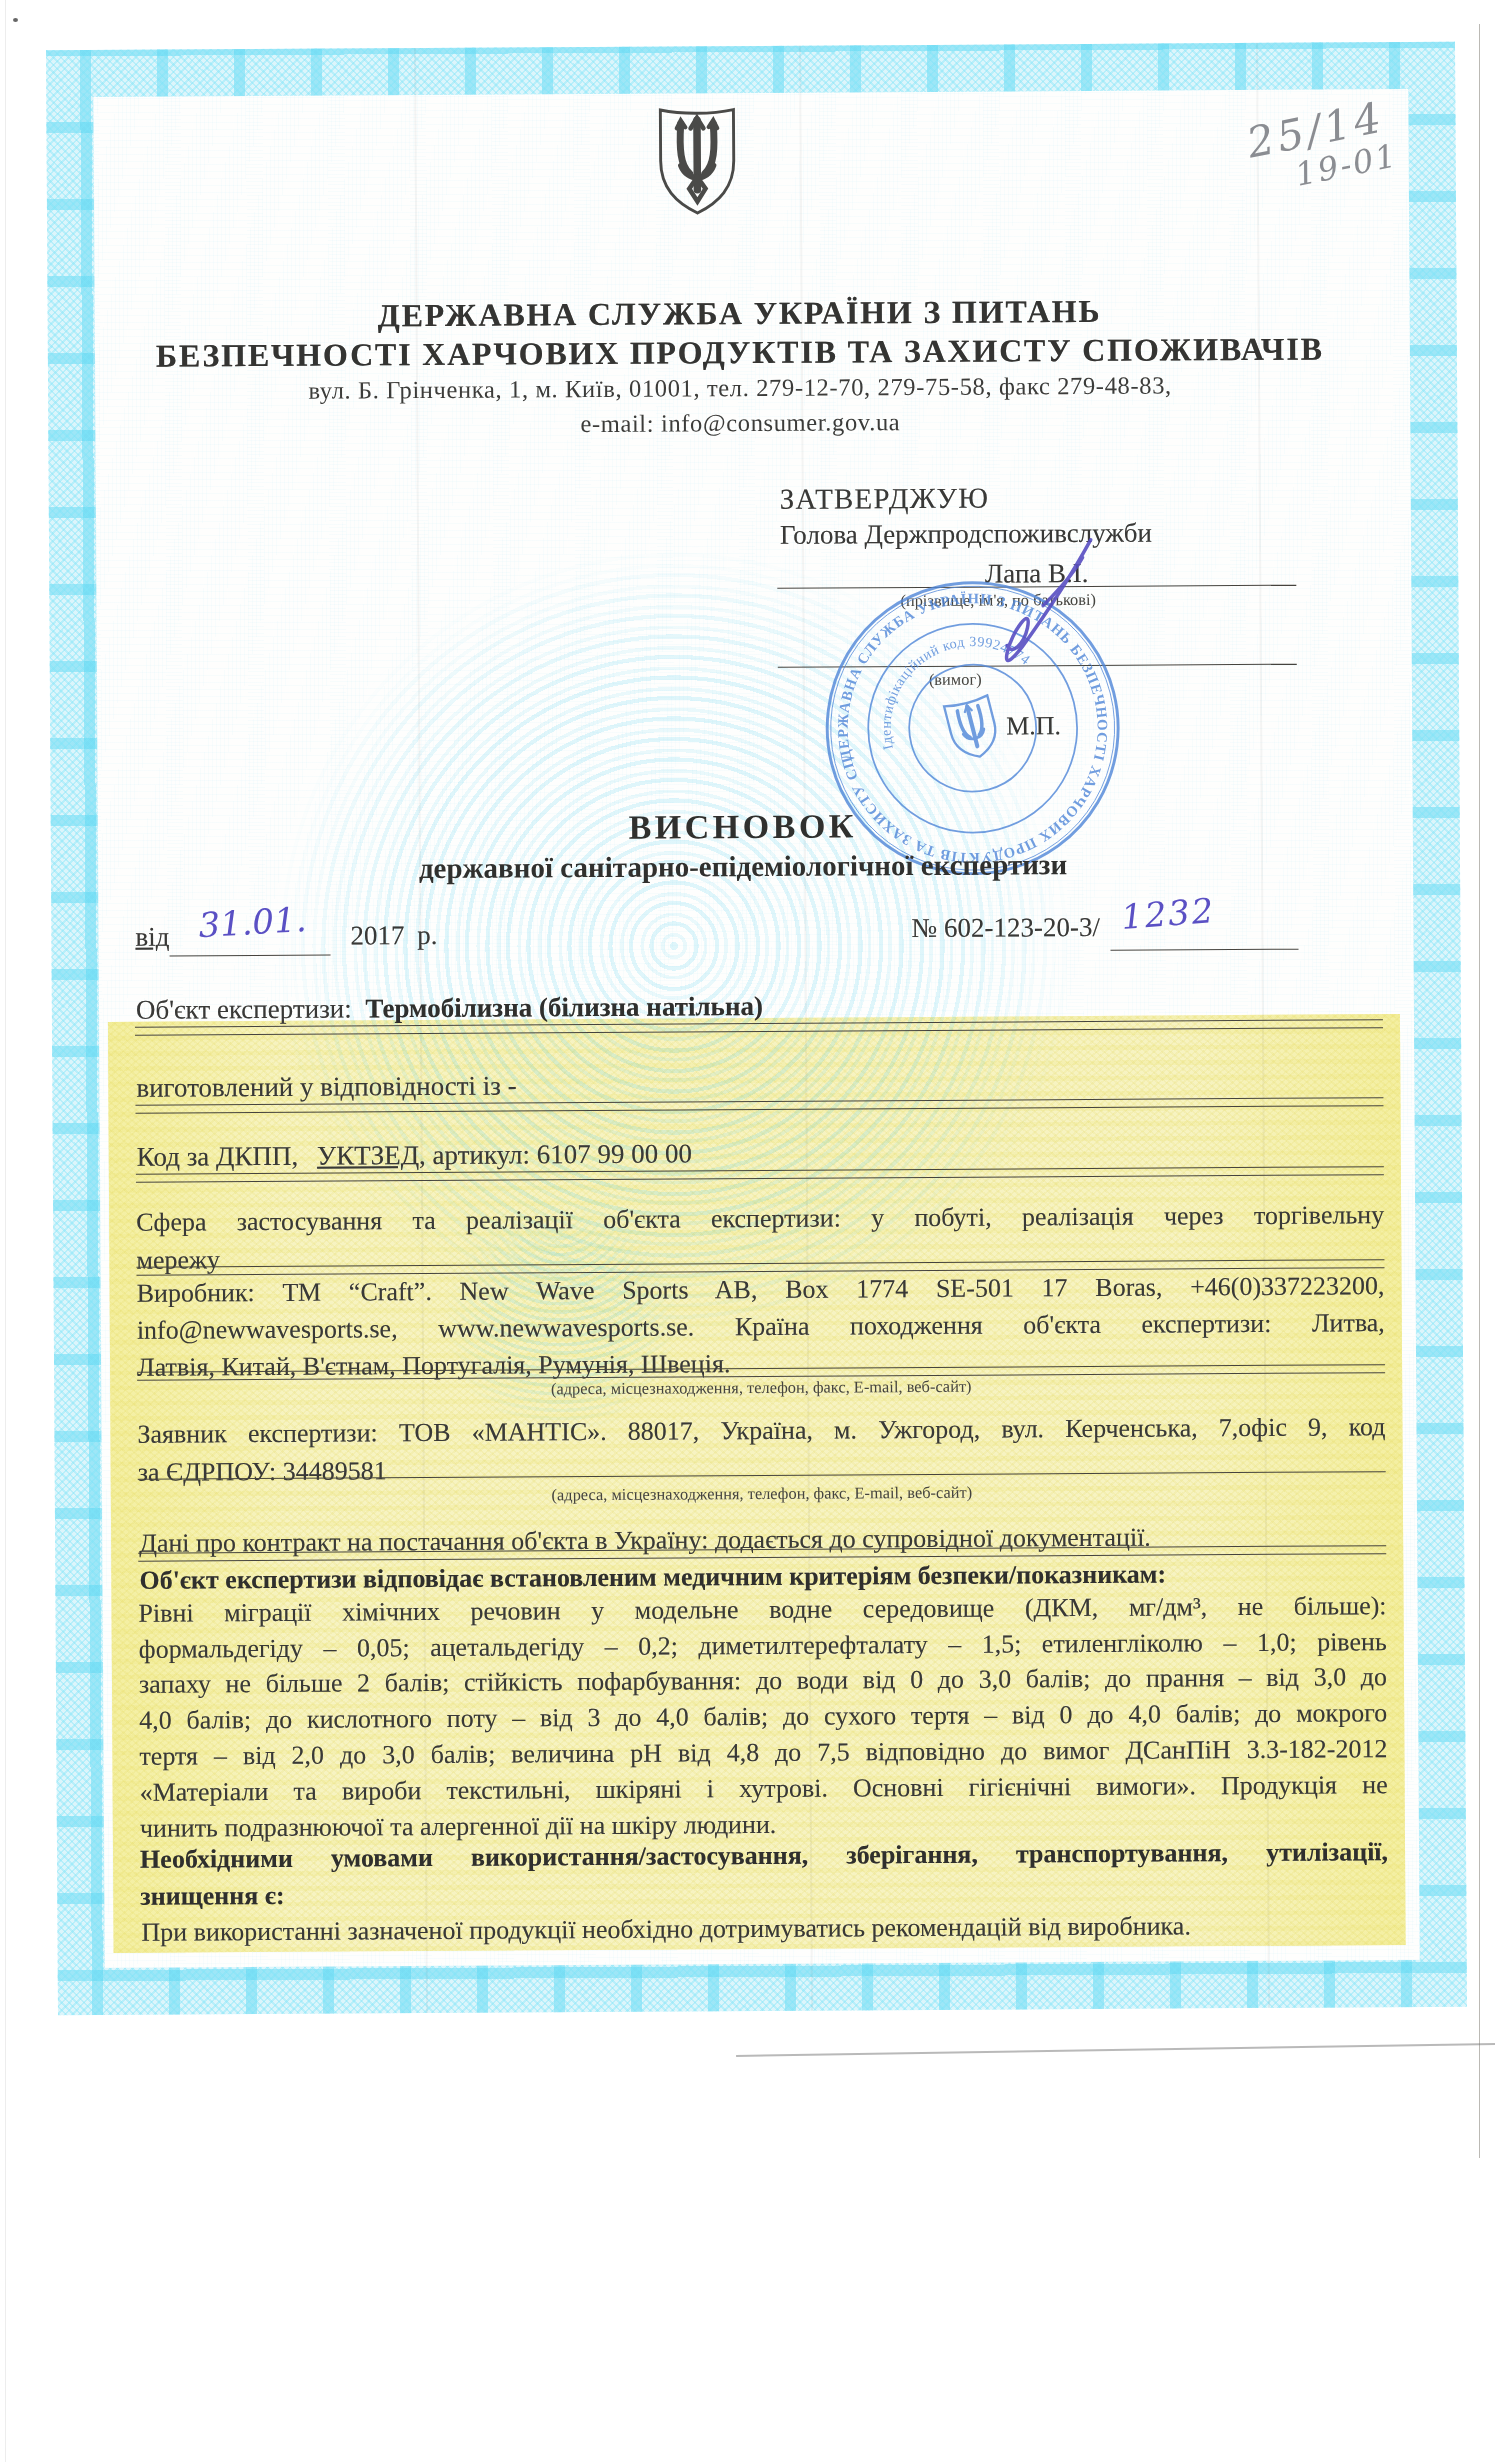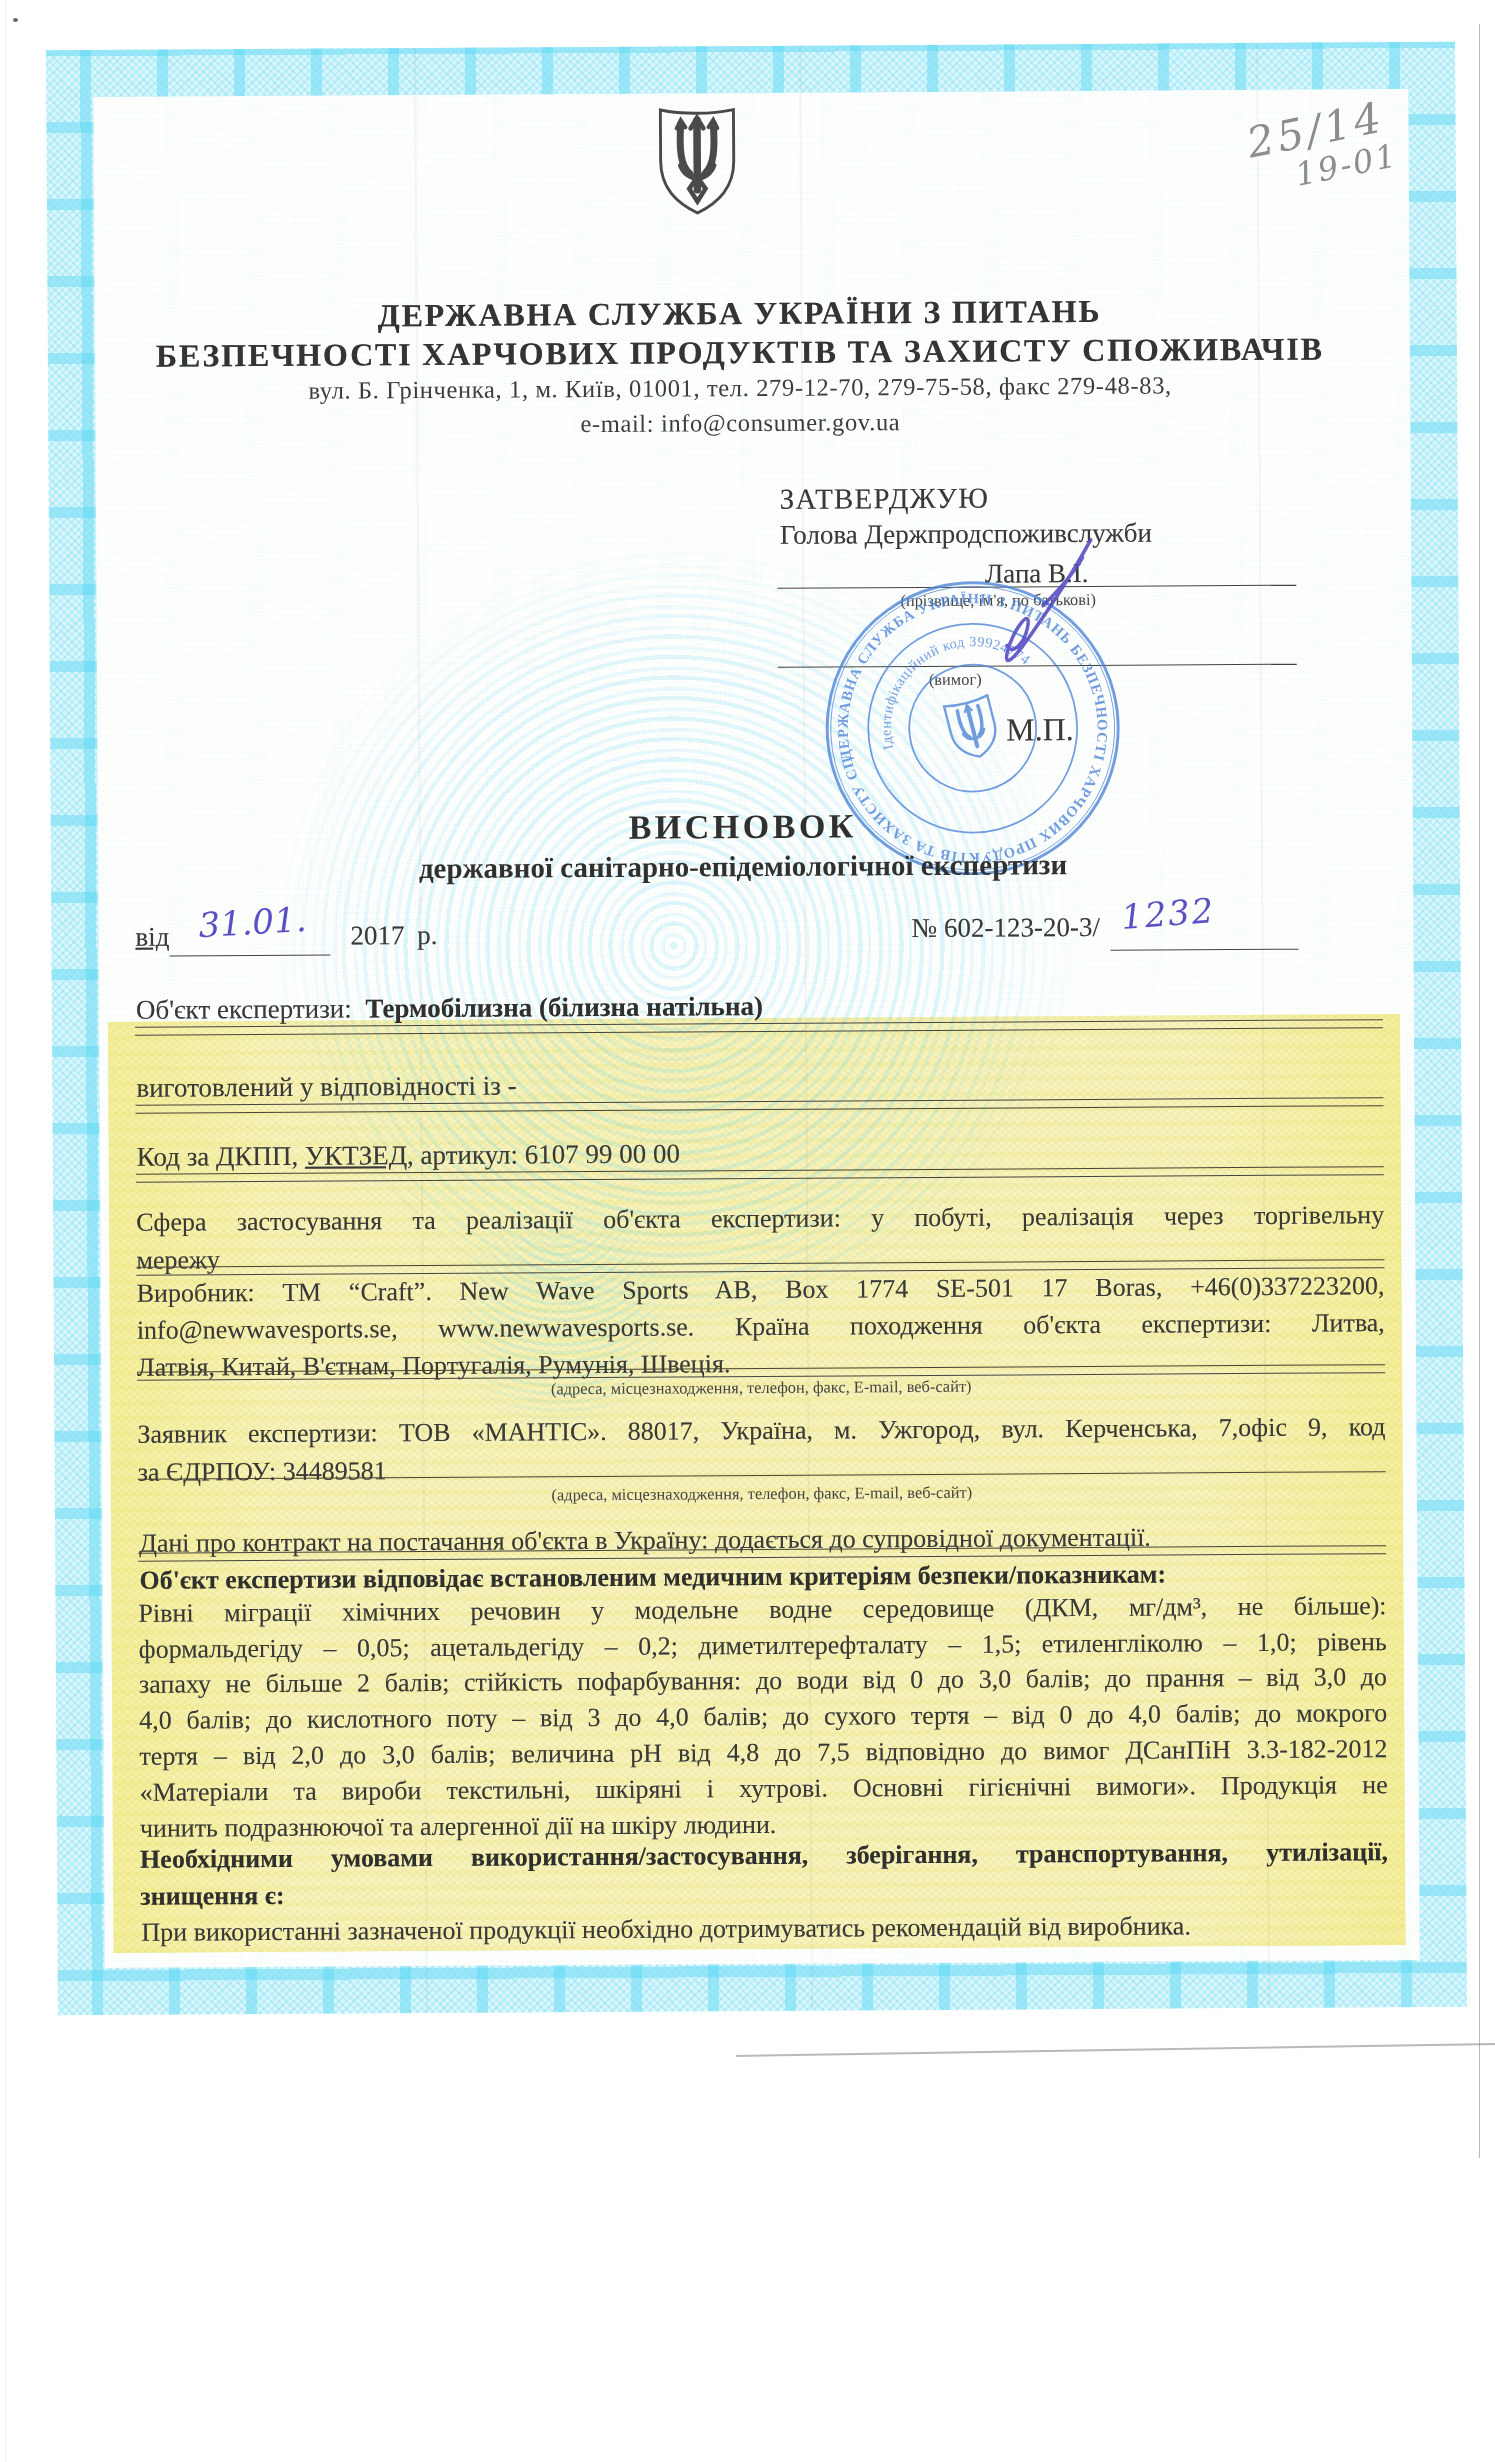--- a/index.html
+++ b/index.html
@@ -133,21 +133,21 @@
   <div class="t addr center" style="top:328px;">вул. Б. Грінченка, 1, м. Київ, 01001, тел. 279-12-70, 279-75-58, факс 279-48-83,</div>
   <div class="t addr center" style="top:363px;">e-mail: info@consumer.gov.ua</div>
 
   <div class="t body46" style="left:731px;top:437px;font-size:29px;letter-spacing:1.2px;">ЗАТВЕРДЖУЮ</div>
   <div class="t body46" style="left:731px;top:474px;">Голова Держпродспоживслужби</div>
   <div class="t body46 center" style="left:728px;top:514px;width:519px;">Лапа В.І.</div>
   <div class="rule" style="left:728px;width:519px;top:542px;"></div>
   <div class="t cap" style="left:851px;top:546px;">(прізвище, ім'я, по батькові)</div>
   <div class="rule" style="left:728px;width:519px;top:621px;"></div>
   <div class="t cap" style="left:879px;top:625px;">(вимог)</div>
-  <div class="t body46" style="left:956px;top:667px;font-size:32px;">М.П.</div>
+  <div class="t body46" style="left:956px;top:667px;font-size:26px;">М.П.</div>
 
   <svg style="left:770px;top:531px;" width="305" height="305" viewBox="0 0 520 520">
     <g opacity="0.8" transform="rotate(-14 260 260)">
       <circle cx="260" cy="260" r="248" fill="none" stroke="#4f86d8" stroke-width="5"></circle>
       <circle cx="260" cy="260" r="242" fill="none" stroke="#4f86d8" stroke-width="1.5"></circle>
       <circle cx="260" cy="260" r="178" fill="none" stroke="#4f86d8" stroke-width="3"></circle>
       <circle cx="260" cy="260" r="108" fill="none" stroke="#4f86d8" stroke-width="3"></circle>
       <path id="stampOuterPath" d="M 47,260 A 213,213 0 1 1 473,260 A 213,213 0 1 1 47,260" fill="none"></path>
       <text font-size="25" font-weight="bold" letter-spacing="1.5" fill="#4f86d8" font-family="Liberation Serif, serif">
         <textPath href="#stampOuterPath">ДЕРЖАВНА СЛУЖБА УКРАЇНИ З ПИТАНЬ БЕЗПЕЧНОСТІ ХАРЧОВИХ ПРОДУКТІВ ТА ЗАХИСТУ СПОЖИВАЧІВ *</textPath>
@@ -188,21 +188,21 @@
   <div class="t body46" style="left:84px;top:945px;">
     <span>Об'єкт експертизи:</span>
     <span class="bold" style="margin-left:7px;">Термобілизна (білизна натільна)</span>
   </div>
   <div class="rule2" style="top:977px;"></div>
 
   <div class="t body46" style="left:84px;top:1023px;">виготовлений у відповідності із -</div>
   <div class="rule2" style="top:1055px;"></div>
 
   <div class="t body46" style="left:84px;top:1092px;">
-    <span>Код за ДКПП, </span><span style="text-decoration:underline;">УКТЗЕД</span><span>, артикул: 6107 99 00 00</span>
+    <span>Код за ДКПП, </span><span style="text-decoration:underline;padding-left:12px;">УКТЗЕД</span><span>, артикул: 6107 99 00 00</span>
   </div>
   <div class="rule2" style="top:1124px;"></div>
 
   <div class="jline body44" style="top:1158px;">Сфера застосування та реалізації об'єкта експертизи: у побуті, реалізація через торгівельну</div>
   <div class="jline jline-last body44" style="top:1196px;">мережу</div>
   <div class="rule2" style="top:1217px;"></div>
 
   <div>
     <div class="jline body44" style="top:1229px;">Виробник: ТМ “Craft”. New Wave Sports AB, Box 1774 SE-501 17 Boras, +46(0)337223200,</div>
     <div class="jline body44" style="top:1266px;">info@newwavesports.se, www.newwavesports.se. Країна походження об'єкта експертизи: Литва,</div>

